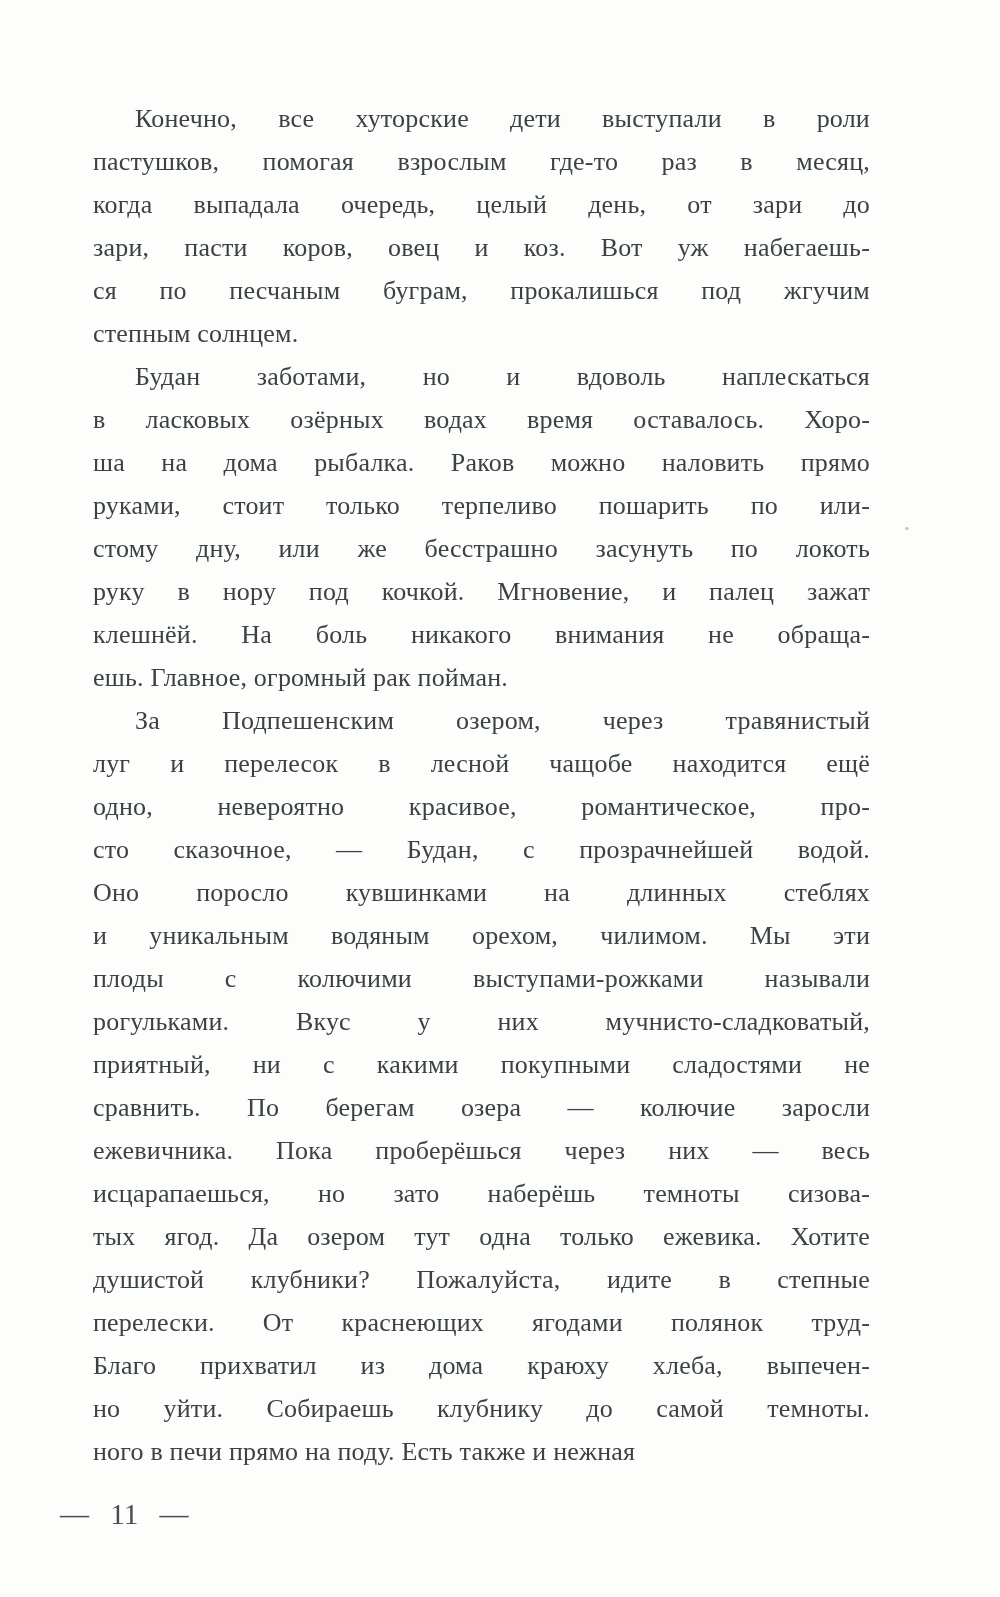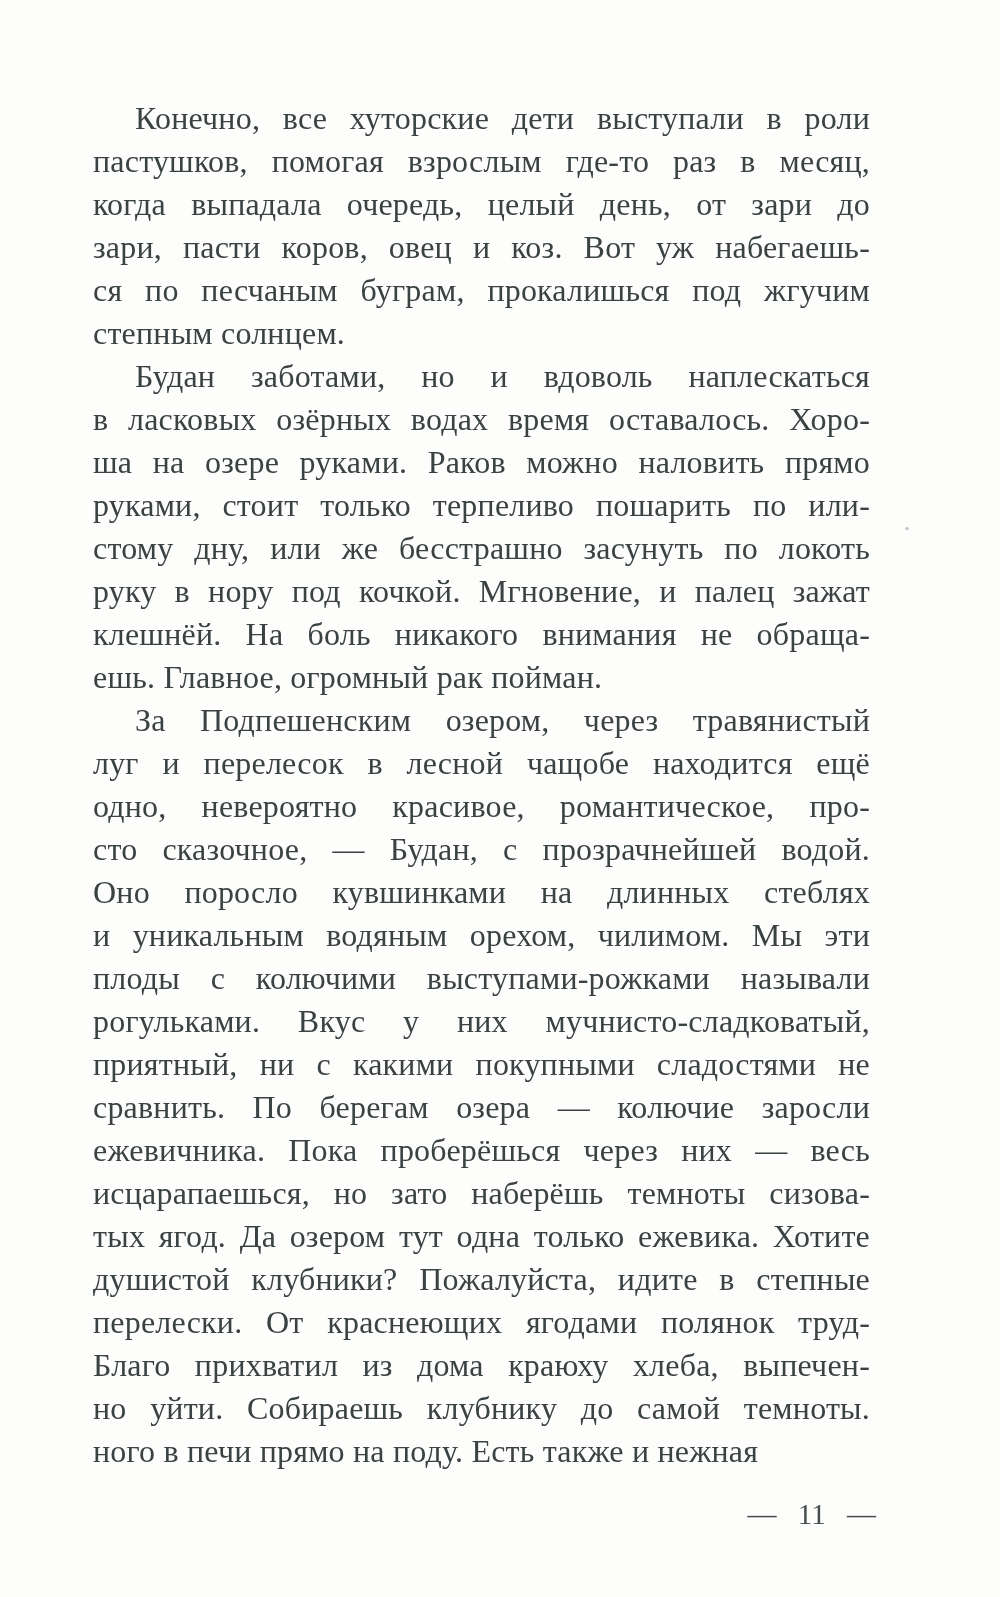--- a/index.html
+++ b/index.html
@@ -21,39 +21,39 @@
   .text-block {
     position: absolute;
     left: 93px;
     top: 97px;
     width: 777px;
   }
   .paragraph {
     margin: 0;
   }
   .line {
-    font-size: 32px;
+    font-size: 26px;
     line-height: 43px;
     color: #3b4244;
     text-align: justify;
     text-align-last: justify;
     letter-spacing: 0.2px;
   }
   .line.first {
     text-indent: 42px;
   }
   .line.last {
     text-align-last: left;
   }
   .footer {
     position: absolute;
     top: 1497px;
     left: 60px;
     width: 816px;
-    text-align: right;
+    text-align: left;
     font-size: 29px;
     line-height: 34px;
     color: #454d4f;
     word-spacing: 14px;
   }
   .speck {
     position: absolute;
     left: 905px;
     top: 527px;
     width: 4px;
@@ -71,21 +71,21 @@
         <div class="line first">Конечно, все хуторские дети выступали в роли</div>
         <div class="line">пастушков, помогая взрослым где-то раз в месяц,</div>
         <div class="line">когда выпадала очередь, целый день, от зари до</div>
         <div class="line">зари, пасти коров, овец и коз. Вот уж набегаешь-</div>
         <div class="line">ся по песчаным буграм, прокалишься под жгучим</div>
         <div class="line last">степным солнцем.</div>
       </div>
       <div class="paragraph">
         <div class="line first">Будан заботами, но и вдоволь наплескаться</div>
         <div class="line">в ласковых озёрных водах время оставалось. Хоро-</div>
-        <div class="line">ша на озере руками. Раков можно наловить прямо</div>
+        <div class="line">ша на дома рыбалка. Раков можно наловить прямо</div>
         <div class="line">руками, стоит только терпеливо пошарить по или-</div>
         <div class="line">стому дну, или же бесстрашно засунуть по локоть</div>
         <div class="line">руку в нору под кочкой. Мгновение, и палец зажат</div>
         <div class="line">клешнёй. На боль никакого внимания не обраща-</div>
         <div class="line last">ешь. Главное, огромный рак пойман.</div>
       </div>
       <div class="paragraph">
         <div class="line first">За Подпешенским озером, через травянистый</div>
         <div class="line">луг и перелесок в лесной чащобе находится ещё</div>
         <div class="line">одно, невероятно красивое, романтическое, про-</div>

